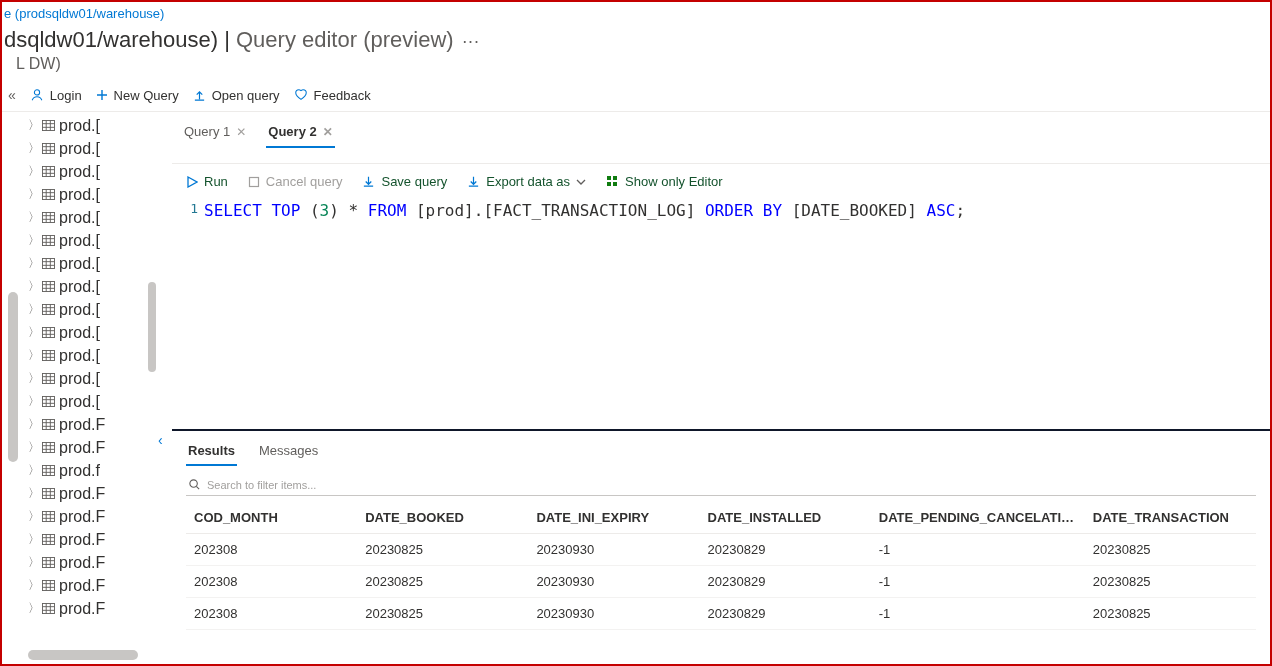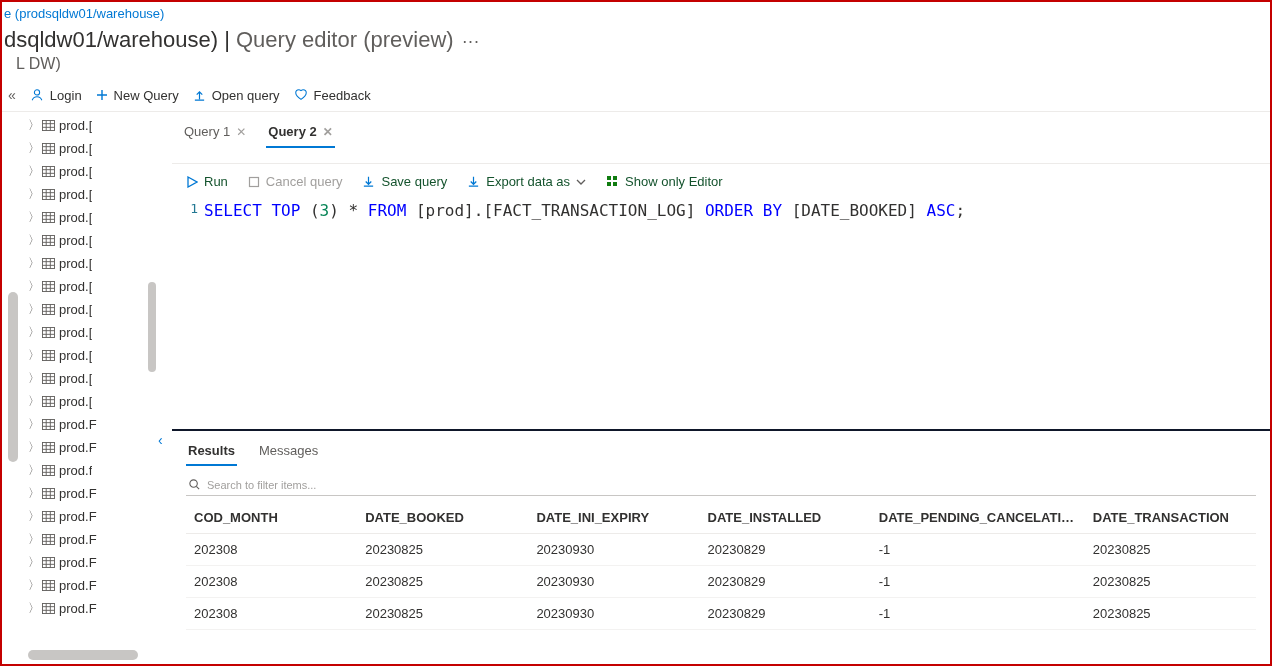--- a/index.html
+++ b/index.html
@@ -19,21 +19,21 @@
   .dbl-chev { color: #605e5c; cursor: pointer; font-size: 14px; }
 
   .body-row { display: flex; height: calc(100% - 118px); }
   .left-gutter { width: 24px; flex: 0 0 24px; position: relative; }
   .left-gutter .scroll-vert { position: absolute; left: 6px; top: 180px; width: 10px; height: 170px; background: #c8c6c4; border-radius: 5px; }
 
   .tree { width: 120px; flex: 0 0 120px; overflow: hidden; padding-top: 2px; }
   .tree-item { display: flex; align-items: center; gap: 4px; height: 23px; padding-left: 2px; cursor: pointer; white-space: nowrap; overflow: hidden; }
   .tree-item .chev { color: #605e5c; font-size: 12px; width: 10px; }
   .tree-item .tbl-ico { color: #605e5c; display: inline-flex; }
-  .tree-item .lbl { font-size: 13px; color: #323130; overflow: hidden; }
+  .tree-item .lbl { font-size: 16px; color: #323130; overflow: hidden; }
 
   .tree-scrollbar { width: 12px; flex: 0 0 12px; position: relative; }
   .tree-scrollbar .thumb { position: absolute; top: 170px; left: 2px; width: 8px; height: 90px; background: #c8c6c4; border-radius: 4px; }
 
   .splitter { width: 14px; flex: 0 0 14px; position: relative; }
   .splitter .handle { position: absolute; top: 320px; left: 0; color: #0078d4; font-size: 14px; cursor: pointer; }
 
   .main { flex: 1 1 auto; display: flex; flex-direction: column; min-width: 0; }
 
   .tabs { display: flex; align-items: center; gap: 18px; padding: 6px 10px 16px 10px; border-bottom: 1px solid #edebe9; }

